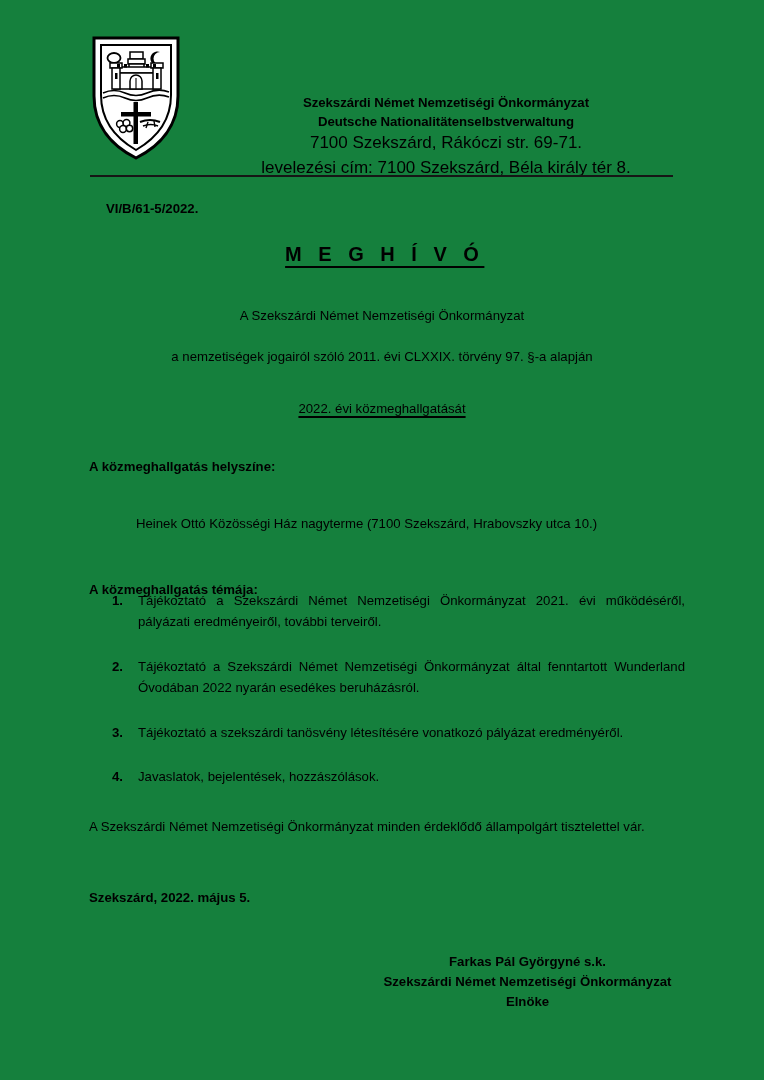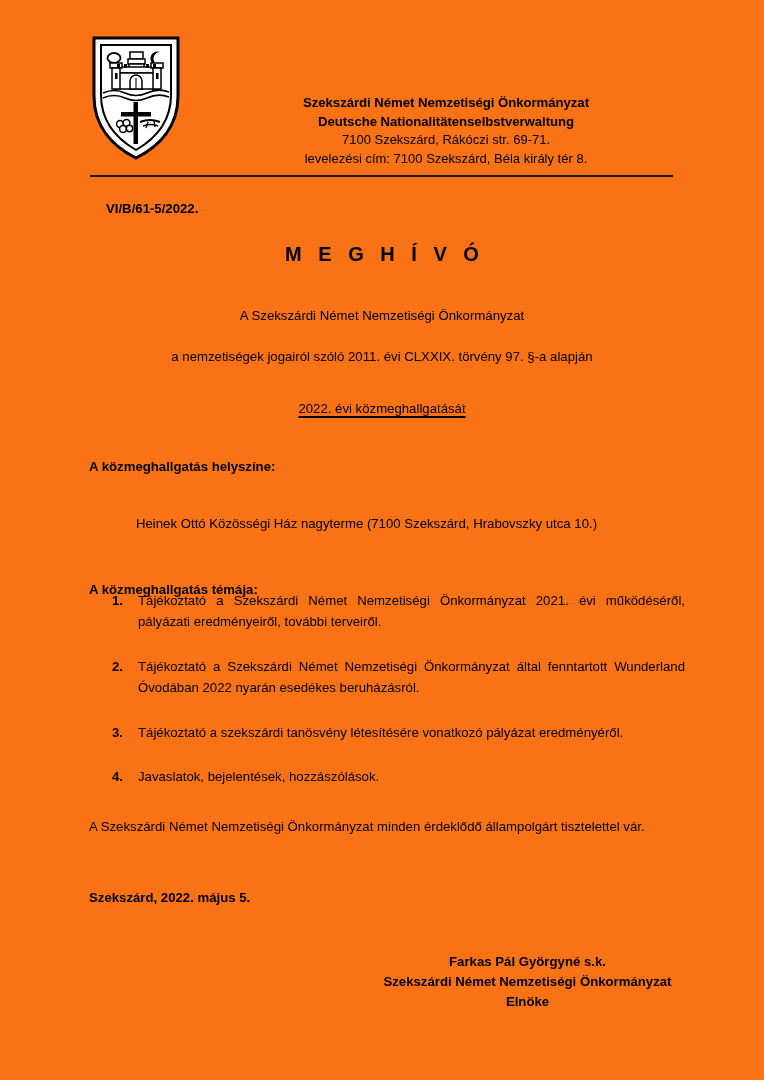--- a/index.html
+++ b/index.html
@@ -15,21 +15,21 @@
     font-family: "Liberation Sans", sans-serif;
     color: #000000;
     overflow: hidden;
   }
 
   .page {
     position: absolute;
     inset: 0;
     width: 764px;
     height: 1080px;
-    background: #f97316;
+    background: #15803d;
   }
 
   
   .letterhead {
     position: absolute;
     left: 88px;
     top: 34px;
     width: 586px;
     height: 136px;
   }
@@ -49,21 +49,21 @@
     width: 456px;
     text-align: center;
     line-height: 1.42;
   }
   .org-line-1, .org-line-2 {
     font-size: 13.2px;
     font-weight: bold;
     letter-spacing: -0.05px;
   }
   .org-line-3, .org-line-4 {
-    font-size: 13px;
+    font-size: 17px;
     font-weight: normal;
   }
 
   .rule {
     position: absolute;
     left: 90px;
     top: 175px;
     width: 583px;
     height: 0;
     border-top: 2.4px solid #161616;
@@ -84,20 +84,21 @@
     left: 0;
     top: 243px;
     width: 764px;
     text-align: center;
     font-size: 20px;
     font-weight: bold;
     letter-spacing: 5.5px;
     text-indent: 5.5px;
   }
   .doc-title .u {
+    text-decoration: underline;
     text-underline-offset: 5px;
     text-decoration-thickness: 2px;
   }
 
   
   .intro {
     position: absolute;
     left: 0;
     width: 764px;
     text-align: center;

